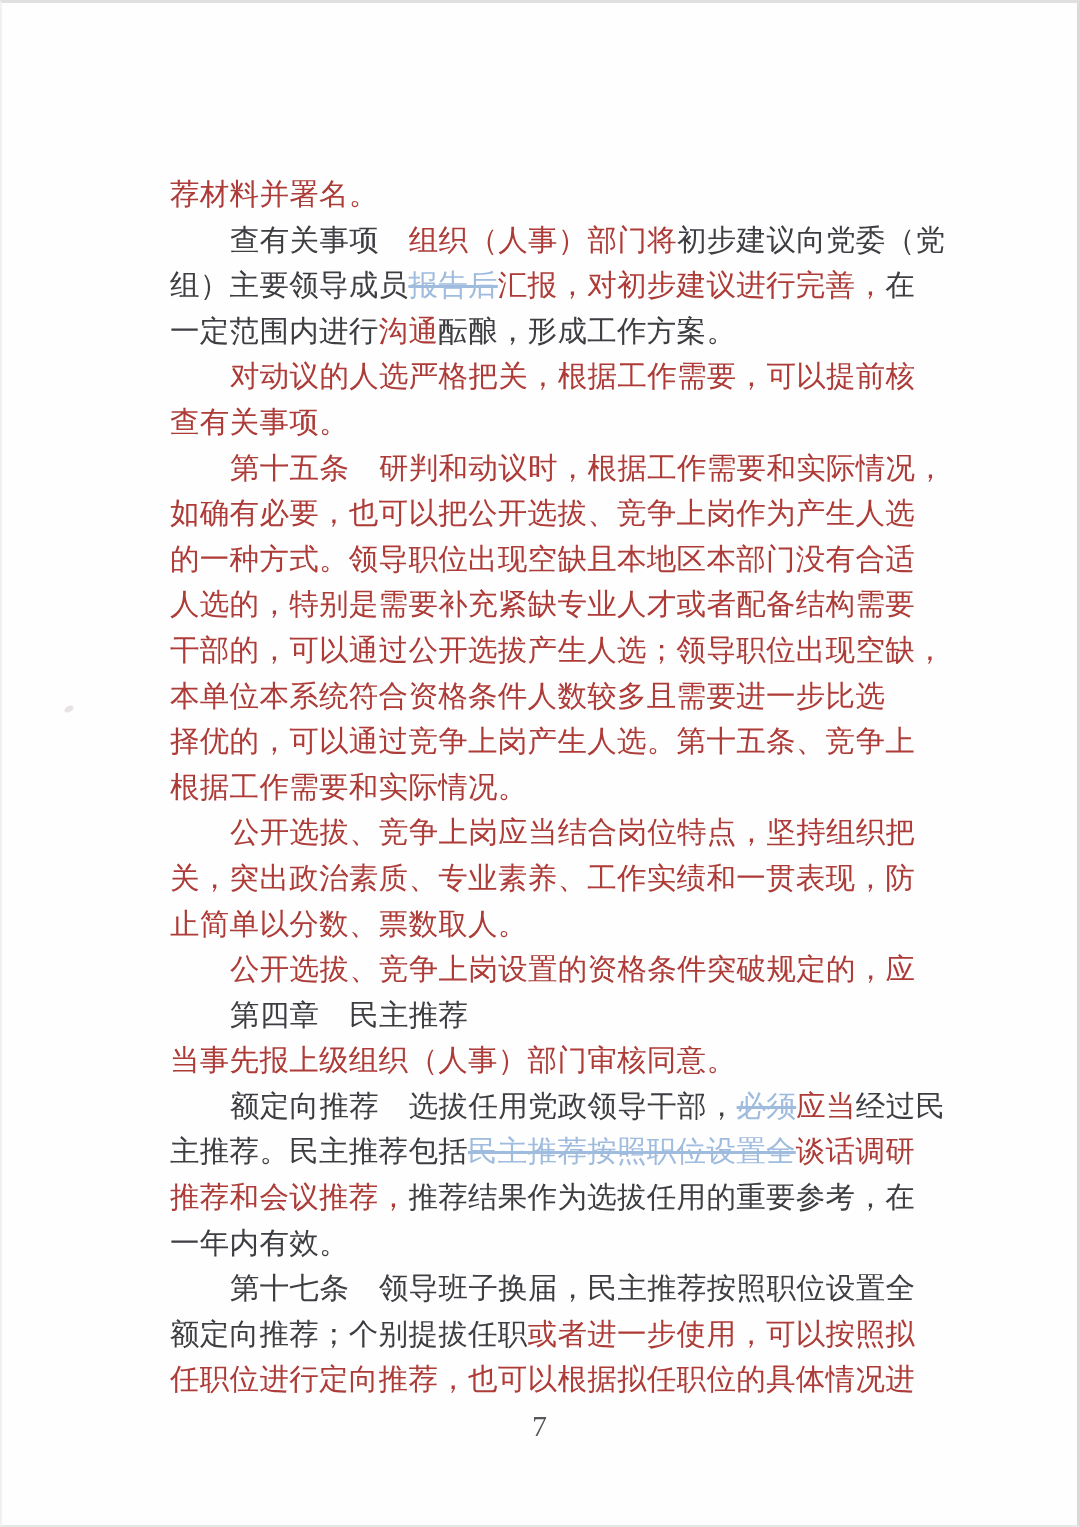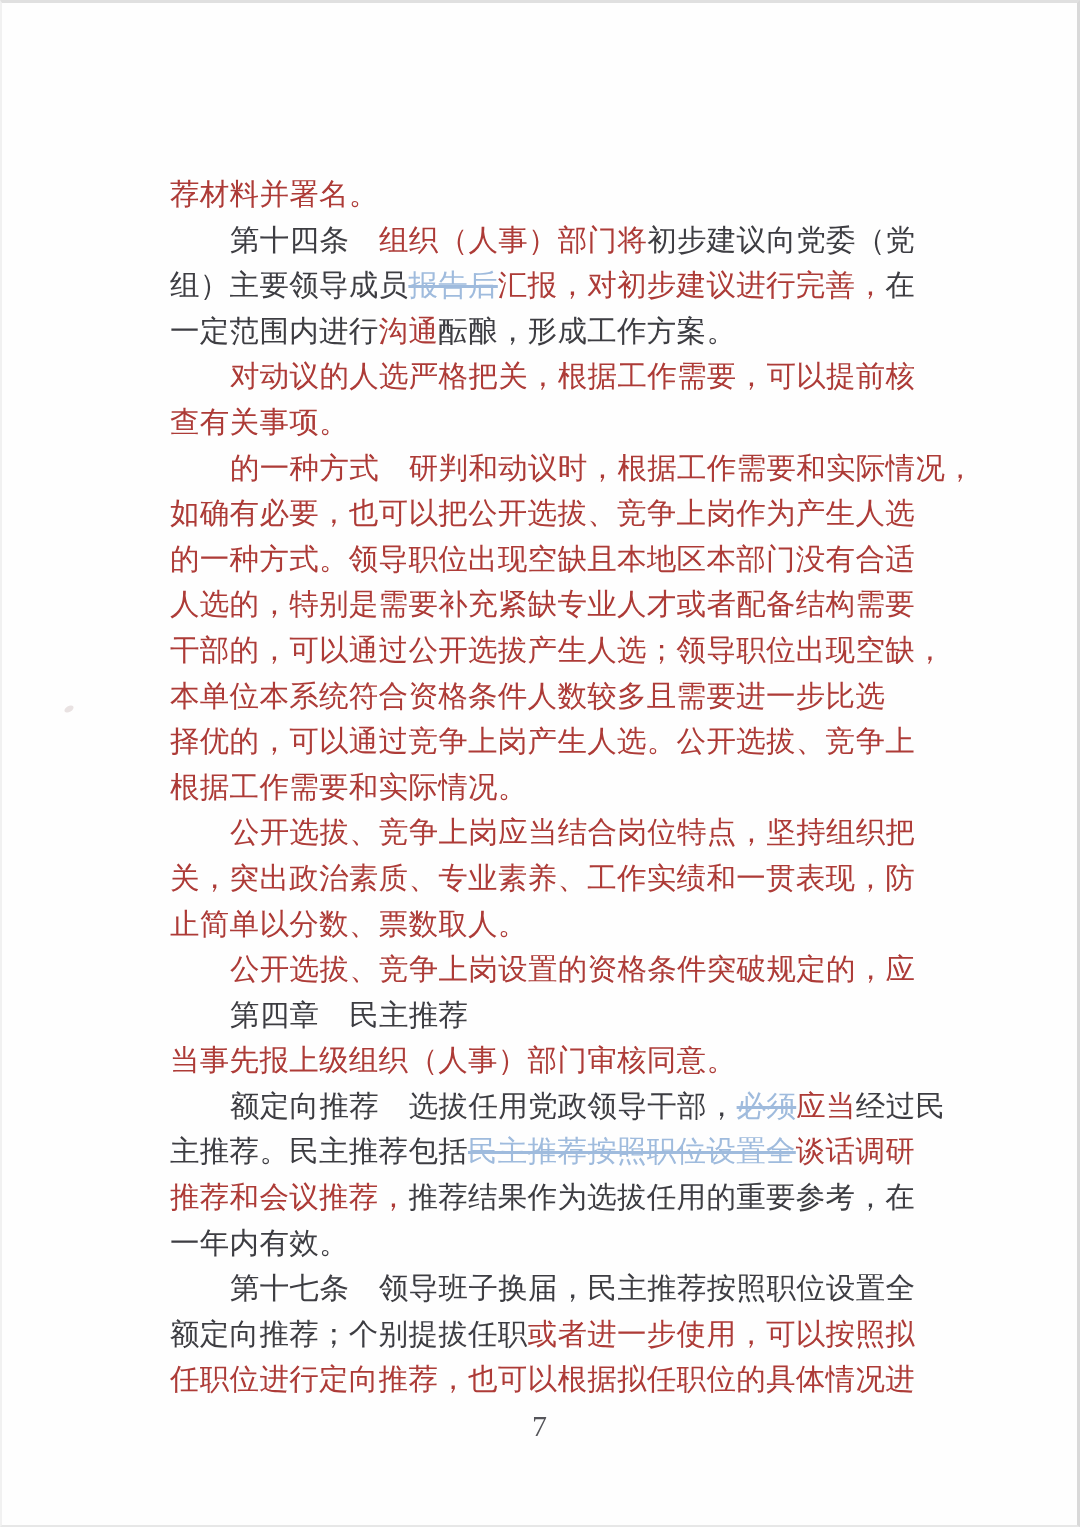--- a/index.html
+++ b/index.html
@@ -65,32 +65,32 @@
     border-radius: 50%;
     transform: rotate(-30deg);
   }
 </style>
 </head>
 <body>
 
 <div class="page">
   <div class="textblock" id="textblock">
       <div class="line"><span class="seg-red">荐材料并署名。</span></div>
-      <div class="line indent"><span class="seg-black">第十四条　</span><span class="seg-red">组织（人事）部门将</span><span class="seg-black">初步建议向党委（党</span></div>
+      <div class="line indent"><span class="seg-black">查有关事项　</span><span class="seg-red">组织（人事）部门将</span><span class="seg-black">初步建议向党委（党</span></div>
       <div class="line"><span class="seg-black">组）主要领导成员</span><span class="seg-blue">报告后</span><span class="seg-red">汇报，对初步建议进行完善，</span><span class="seg-black">在</span></div>
       <div class="line"><span class="seg-black">一定范围内进行</span><span class="seg-red">沟通</span><span class="seg-black">酝酿，形成工作方案。</span></div>
       <div class="line indent"><span class="seg-red">对动议的人选严格把关，根据工作需要，可以提前核</span></div>
       <div class="line"><span class="seg-red">查有关事项。</span></div>
-      <div class="line indent"><span class="seg-red">的一种方式　研判和动议时，根据工作需要和实际情况，</span></div>
+      <div class="line indent"><span class="seg-red">第十五条　研判和动议时，根据工作需要和实际情况，</span></div>
       <div class="line"><span class="seg-red">如确有必要，也可以把公开选拔、竞争上岗作为产生人选</span></div>
       <div class="line"><span class="seg-red">的一种方式。领导职位出现空缺且本地区本部门没有合适</span></div>
       <div class="line"><span class="seg-red">人选的，特别是需要补充紧缺专业人才或者配备结构需要</span></div>
       <div class="line"><span class="seg-red">干部的，可以通过公开选拔产生人选；领导职位出现空缺，</span></div>
       <div class="line"><span class="seg-red">本单位本系统符合资格条件人数较多且需要进一步比选</span></div>
-      <div class="line"><span class="seg-red">择优的，可以通过竞争上岗产生人选。公开选拔、竞争上</span></div>
+      <div class="line"><span class="seg-red">择优的，可以通过竞争上岗产生人选。第十五条、竞争上</span></div>
       <div class="line"><span class="seg-red">根据工作需要和实际情况。</span></div>
       <div class="line indent"><span class="seg-red">公开选拔、竞争上岗应当结合岗位特点，坚持组织把</span></div>
       <div class="line"><span class="seg-red">关，突出政治素质、专业素养、工作实绩和一贯表现，防</span></div>
       <div class="line"><span class="seg-red">止简单以分数、票数取人。</span></div>
       <div class="line indent"><span class="seg-red">公开选拔、竞争上岗设置的资格条件突破规定的，应</span></div>
       <div class="line indent"><span class="seg-black">第四章　民主推荐</span></div>
       <div class="line"><span class="seg-red">当事先报上级组织（人事）部门审核同意。</span></div>
       <div class="line indent"><span class="seg-black">额定向推荐　选拔任用党政领导干部，</span><span class="seg-blue">必须</span><span class="seg-red">应当</span><span class="seg-black">经过民</span></div>
       <div class="line"><span class="seg-black">主推荐。民主推荐包括</span><span class="seg-blue">民主推荐按照职位设置全</span><span class="seg-red">谈话调研</span></div>
       <div class="line"><span class="seg-red">推荐和会议推荐，</span><span class="seg-black">推荐结果作为选拔任用的重要参考，在</span></div>

